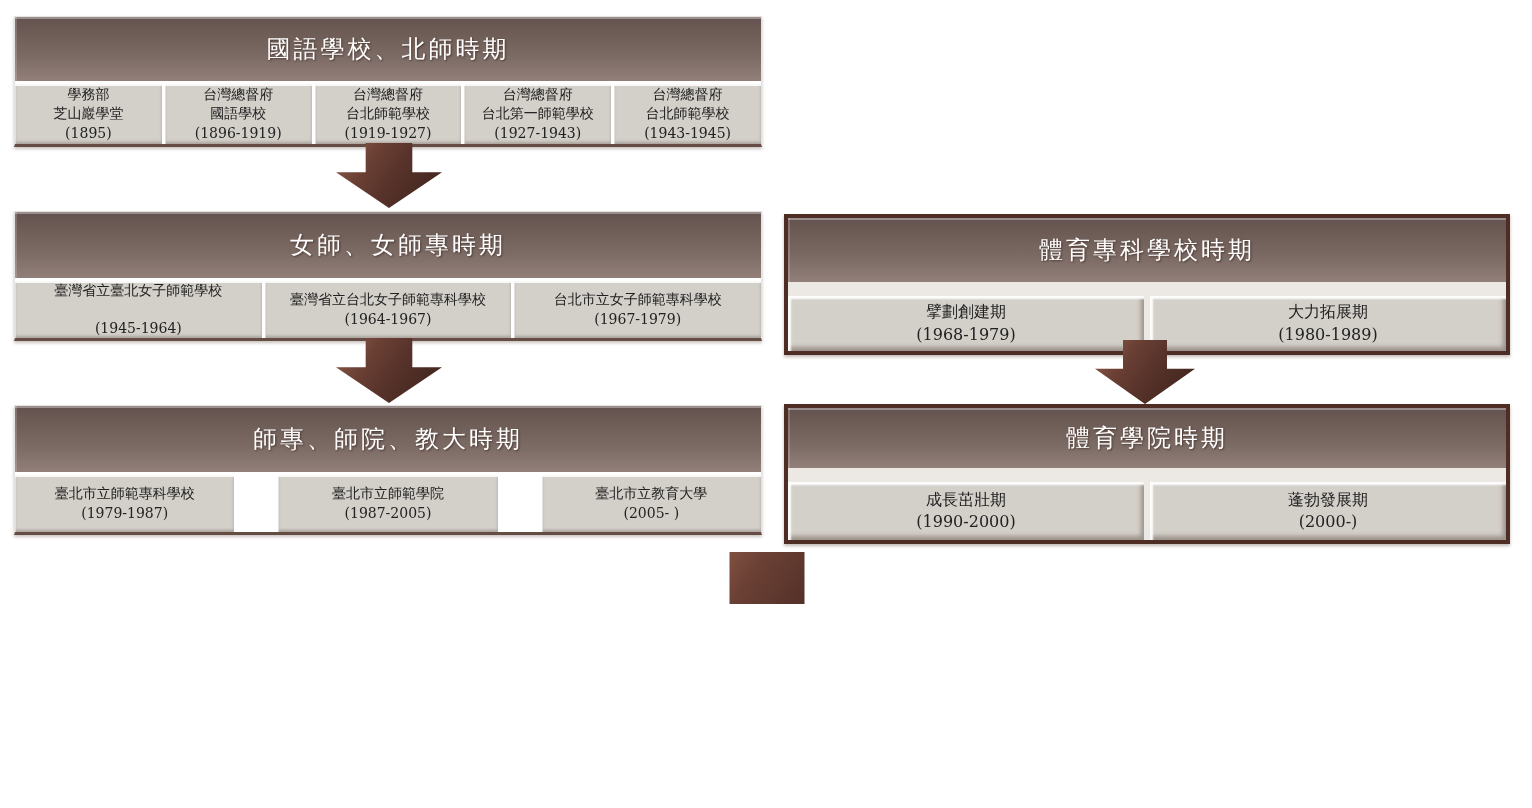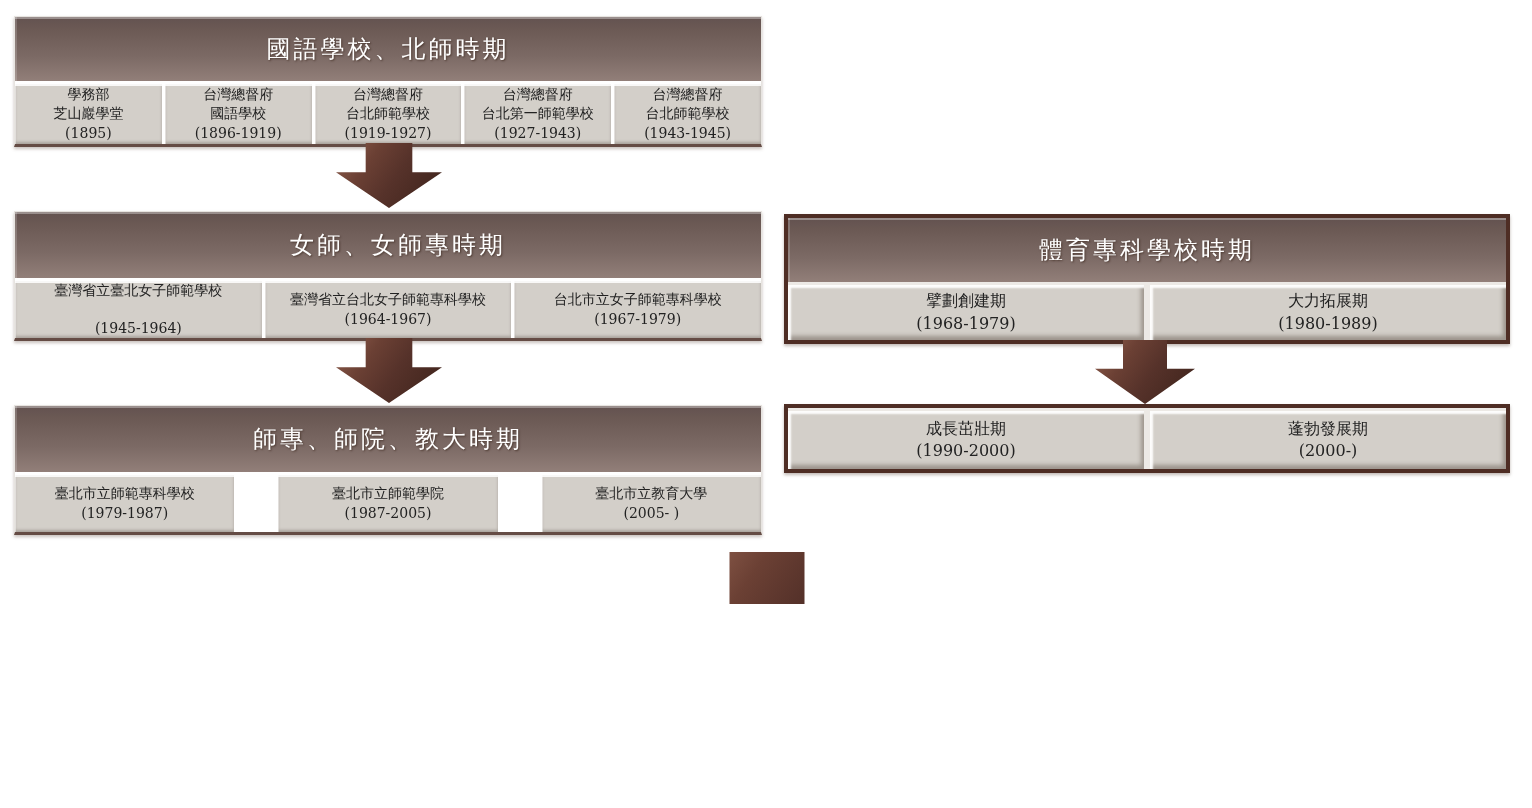--- a/index.html
+++ b/index.html
@@ -26,21 +26,21 @@
     box-shadow:inset 0 2px 0 rgba(255,255,255,.35), inset 2px 0 0 rgba(255,255,255,.18);
     color:#ffffff;
   }
   .group-header .htxt{
     font-size:24px;letter-spacing:3px;font-weight:400;
     text-shadow:1px 1px 2px rgba(40,20,10,.55);
     white-space:nowrap;
   }
   .cells{display:flex;}
   .group.plain .cells{gap:3px;background:#ffffff;padding-top:3px;}
-  .group.framed .cells{gap:6px;background:#ece9e5;padding-top:3px;}
+  .group.framed .cells{gap:6px;background:#ece9e5;padding-top:14px;}
   .cell{
     flex:1;display:flex;flex-direction:column;align-items:center;justify-content:center;
     background:#d3cfc9;color:#222222;text-align:center;line-height:1.38;
   }
   .group.plain .cell{
     box-shadow:inset 0 2px 0 rgba(255,255,255,.85), inset 1px 0 0 rgba(255,255,255,.5),
                inset 0 -2px 3px rgba(110,100,92,.40);
     font-size:14px;
   }
   .group.framed .cell{
@@ -169,20 +169,23 @@
       <div class="cell" style="height:55px;">
         <span class="nm">大力拓展期</span>
         <span class="yr">(1980-1989)</span>
       </div>
     </div>
   </div>
 
   <div class="arrow small" style="left:1095px;top:340px;width:100px;height:64px;"></div>
 
   <div class="group framed" style="left:784px;top:404px;width:726px;">
+    <div class="group-header" style="height:60px;">
+      <span class="htxt">體育學院時期</span>
+    </div>
     <div class="cells" style="height:58px;">
       <div class="cell" style="height:58px;">
         <span class="nm">成長茁壯期</span>
         <span class="yr">(1990-2000)</span>
       </div>
       <div class="cell" style="height:58px;">
         <span class="nm">蓬勃發展期</span>
         <span class="yr">(2000-)</span>
       </div>
     </div>

